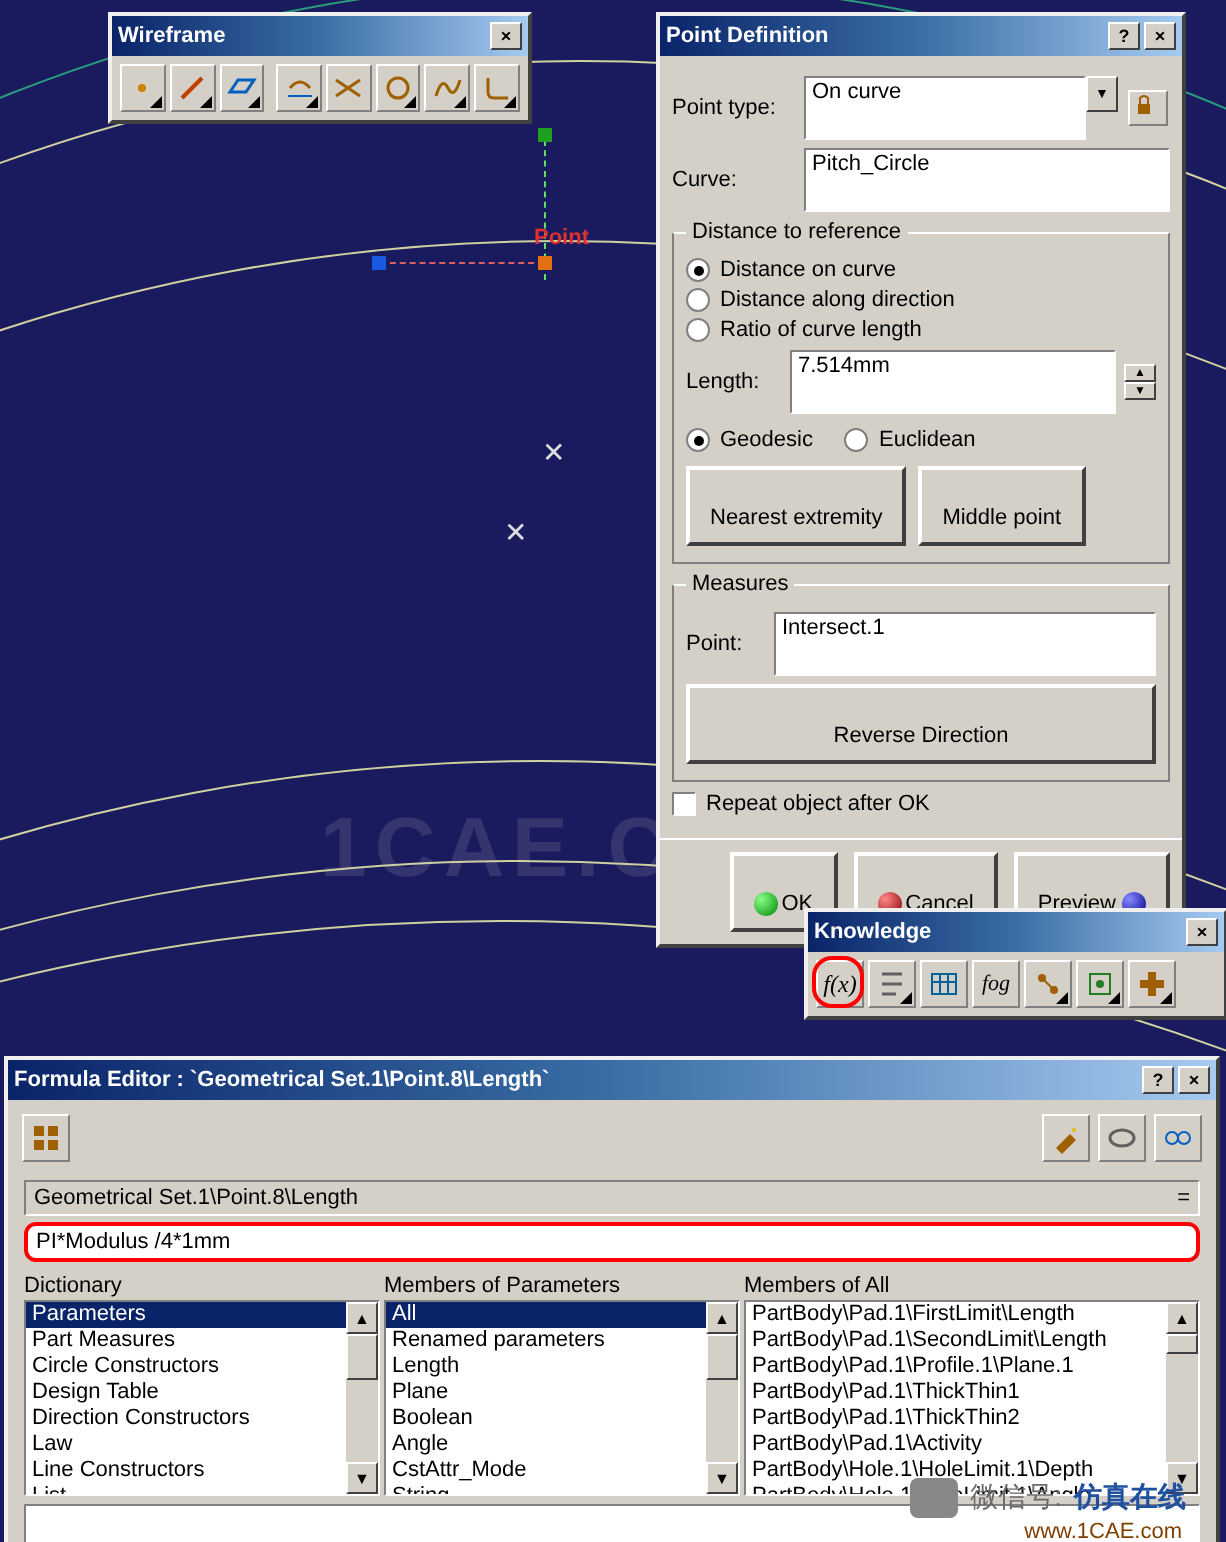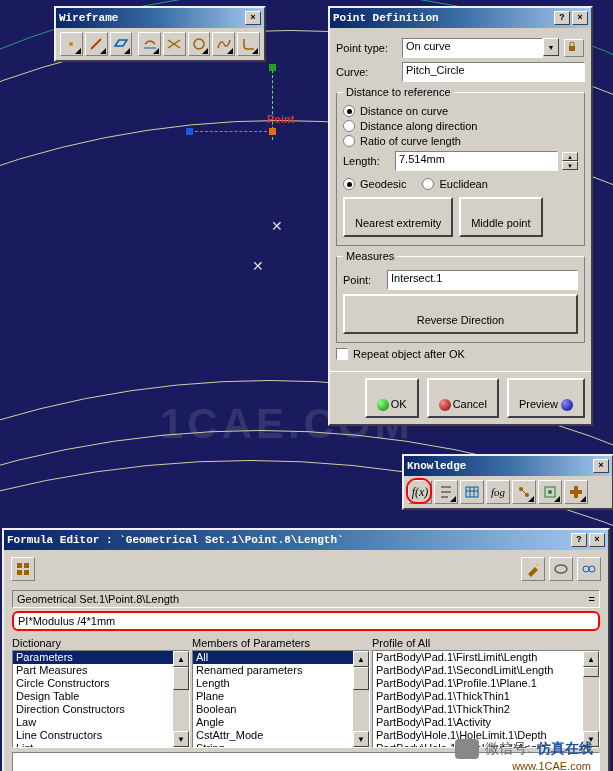--- a/index.html
+++ b/index.html
@@ -1,39 +1,39 @@
 <!DOCTYPE html>
 <html><head>
 <meta charset="utf-8">
 <style>
 * { box-sizing: border-box; margin: 0; padding: 0; }
 body { font-family: Tahoma, sans-serif; font-size: 11px; background: #1a1a5e; width: 613px; height: 771px; position: relative; overflow: hidden; }
 
 
-.titlebar { background: linear-gradient(to right, #0a246a, #3a6ea5, #a6caf0); color: white; height: 20px; display: flex; align-items: center; padding: 0 3px; font-weight: bold; font-size: 11px; font-family: Liberation Mono, monospace; }
+.titlebar { background: linear-gradient(to right, #0a246a, #3a6ea5, #a6caf0); color: white; height: 20px; display: flex; align-items: center; padding: 0 3px; font-weight: bold; font-size: 11px; }
 .titlebar .spacer { flex: 1; }
 .tb-btn { width: 16px; height: 14px; background: #d4d0c8; border: 1px solid #fff; border-right-color: #404040; border-bottom-color: #404040; margin-left: 2px; display: flex; align-items: center; justify-content: center; font-size: 9px; color: #000; cursor: pointer; }
 
 
 .dialog { position: absolute; background: #d4d0c8; border: 2px solid; border-color: #f0f0f0 #404040 #404040 #f0f0f0; }
 .dialog-body { padding: 6px; }
 .dialog-body label { display: inline-block; }
 
 
 #wireframe { left: 54px; top: 6px; width: 212px; }
 #wireframe .toolrow { display: flex; padding: 3px; }
 .toolbtn { width: 24px; height: 24px; border: 1px solid; border-color: #fff #808080 #808080 #fff; margin: 1px; display: flex; align-items: center; justify-content: center; background: #d4d0c8; cursor: pointer; position: relative; }
 .toolbtn .corner { position: absolute; bottom: 1px; right: 1px; border: 3px solid transparent; border-bottom-color: #000; border-right-color: #000; width: 0; height: 0; }
 .sep { width: 4px; }
 
 
 #pointdef { left: 328px; top: 6px; width: 265px; }
 #pointdef .row { display: flex; align-items: center; margin: 4px 0; gap: 4px; }
 #pointdef .lbl { width: 62px; }
-.field { background: #fff; border: 1px solid; border-color: #808080 #fff #fff #808080; height: 20px; padding: 1px 3px; flex: 1; font-size: 11px; }
+.field { background: #fff; border: 1px solid; border-color: #808080 #fff #fff #808080; height: 32px; padding: 1px 3px; flex: 1; font-size: 11px; }
 .select { display: flex; }
 .select .dd { width: 16px; height: 18px; background: #d4d0c8; border: 1px solid; border-color: #fff #404040 #404040 #fff; display: flex; align-items: center; justify-content: center; font-size: 7px; }
 fieldset { border: 1px solid #808080; border-top-color: #fff; margin: 4px 0; padding: 4px 6px; position: relative; }
 legend { padding: 0 3px; background: #d4d0c8; font-size: 11px; }
 .radio { display: flex; align-items: center; gap: 5px; margin: 3px 0; }
 .radio .r { width: 12px; height: 12px; border-radius: 50%; background: #fff; border: 1px solid #808080; display: flex; align-items: center; justify-content: center; }
 .radio .r.on::after { content: ''; width: 5px; height: 5px; border-radius: 50%; background: #000; }
 .btn { background: #d4d0c8; border: 2px solid; border-color: #fff #404040 #404040 #fff; padding: 18px 10px; font-size: 11px; cursor: pointer; height: 22px; }
 .btnrow { display: flex; gap: 6px; margin: 4px 0; }
 .cb { display: flex; align-items: center; gap: 5px; margin: 5px 0; }
@@ -378,21 +378,21 @@
         <div class="item">String</div>
         <div class="scrollbar">
             <div class="sbtn">▲</div>
             <div class="thumb" style="flex:0.5"></div>
             <div style="flex:1"></div>
             <div class="sbtn">▼</div>
           </div>
       </div>
     </div>
     <div class="listcol c3">
-      <div class="listhdr">Profile of All</div>
+      <div class="listhdr">Members of All</div>
       <div class="listbox">
         <div class="item">PartBody\Pad.1\FirstLimit\Length</div>
         <div class="item">PartBody\Pad.1\SecondLimit\Length</div>
         <div class="item">PartBody\Pad.1\Profile.1\Plane.1</div>
         <div class="item">PartBody\Pad.1\ThickThin1</div>
         <div class="item">PartBody\Pad.1\ThickThin2</div>
         <div class="item">PartBody\Pad.1\Activity</div>
         <div class="item">PartBody\Hole.1\HoleLimit.1\Depth</div>
         <div class="item">PartBody\Hole.1\HoleLimit.1\Angle</div>
         <div class="scrollbar">

